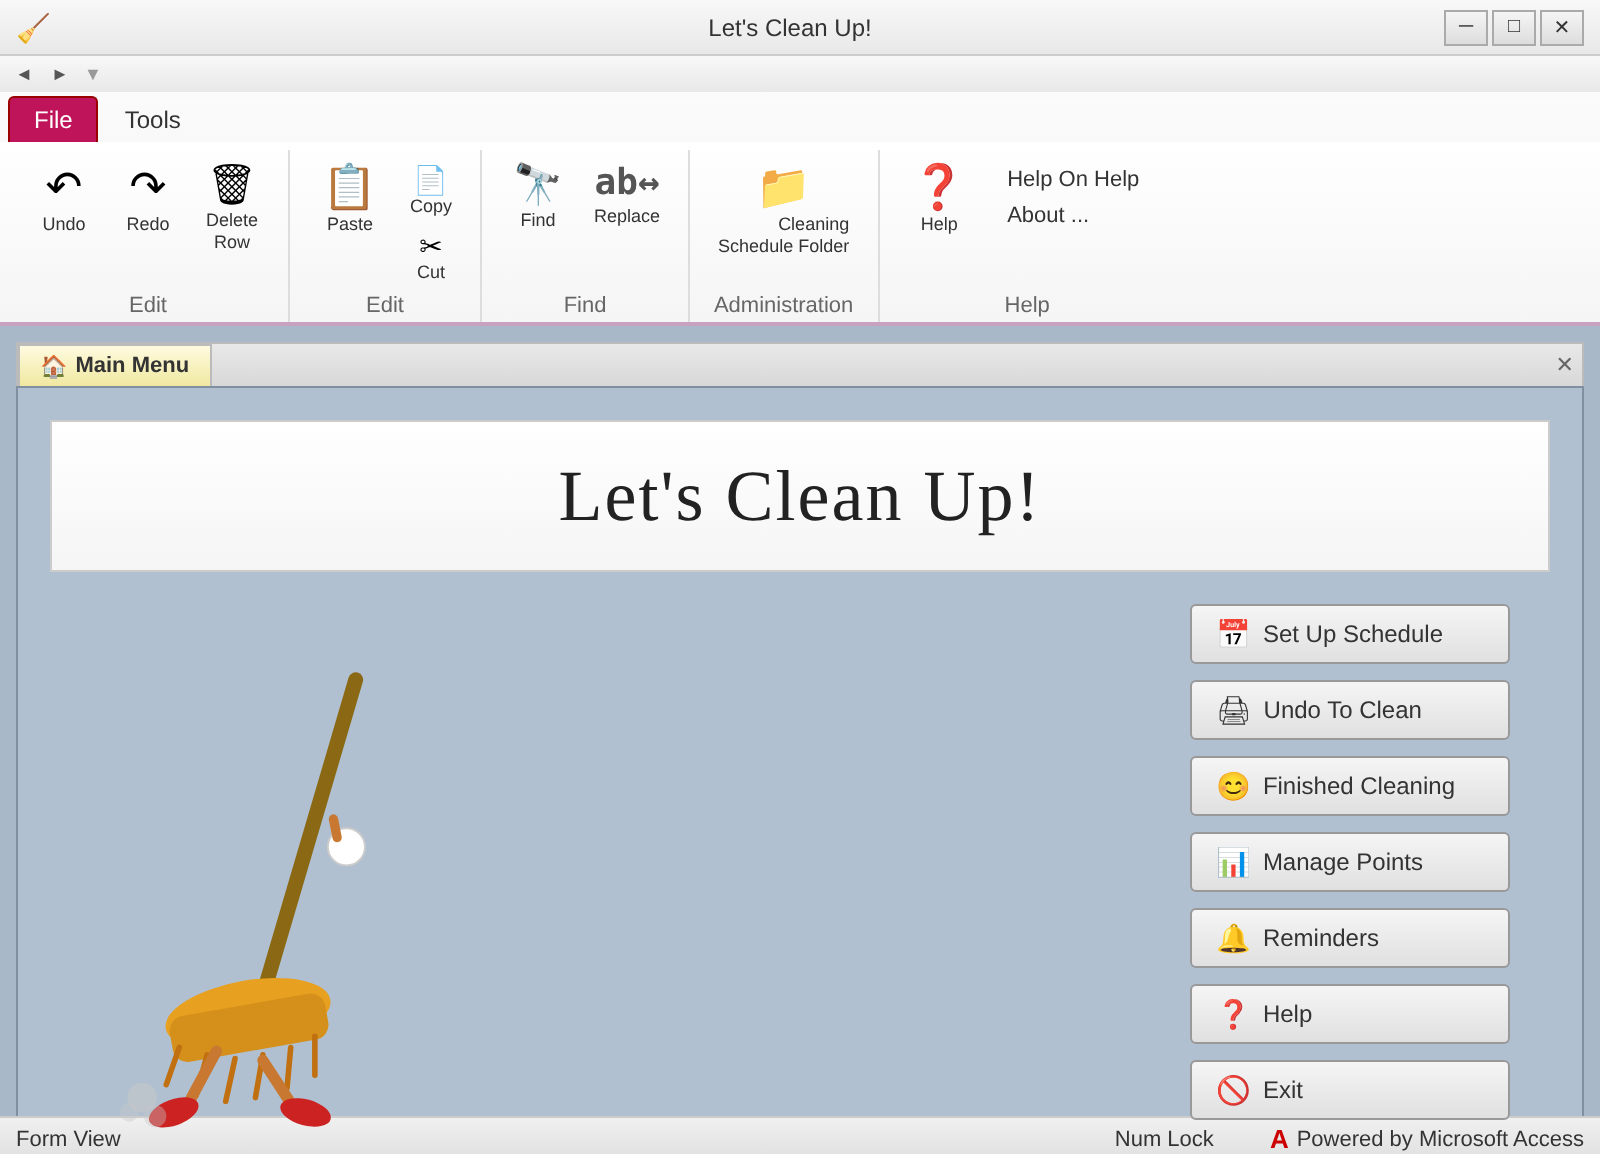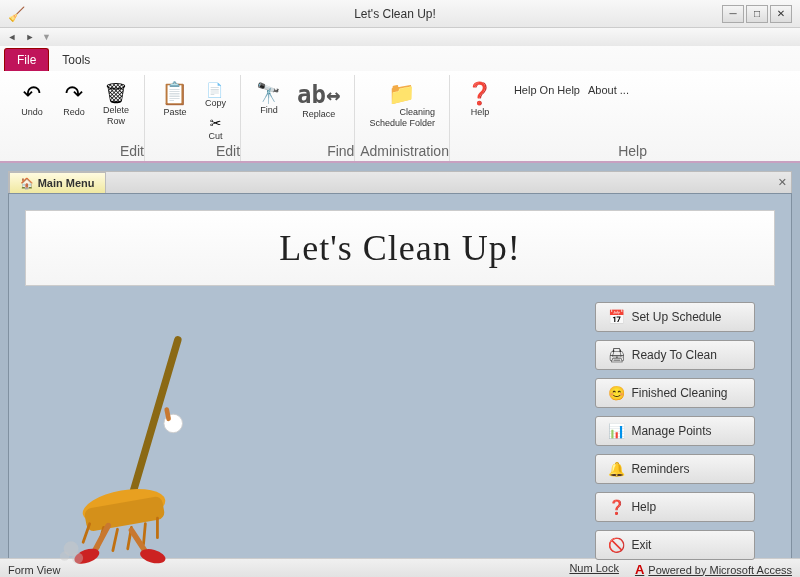--- a/index.html
+++ b/index.html
@@ -90,26 +90,26 @@
     .ribbon-group {
       display: flex;
       flex-direction: column;
       align-items: center;
       padding: 0 8px;
       border-right: 1px solid #ddd;
       position: relative;
     }
     .ribbon-group:last-child { border-right: none; }
     .ribbon-group-label {
-      font-size: 14px;
+      font-size: 11px;
       color: #666;
       position: absolute;
       bottom: 2px;
       left: 0; right: 0;
-      text-align: right;
+      text-align: center;
     }
     .ribbon-buttons {
       display: flex;
       align-items: flex-start;
       gap: 2px;
       padding: 4px 0;
       flex: 1;
     }
     .ribbon-btn {
       display: flex;
@@ -145,21 +145,21 @@
       padding: 2px 5px;
       border: 1px solid transparent;
       border-radius: 3px;
     }
     .ribbon-btn-small .btn-icon { font-size: 14px; }
     .ribbon-btn-small .btn-label { font-size: 9px; color: #333; text-align: right; }
 
     
     .help-text-group {
       display: flex;
-      flex-direction: row;
+      flex-direction: column;
       justify-content: flex-start;
       gap: 4px;
       padding: 4px 8px;
     }
     .help-text-item {
       font-size: 11px;
       color: #333;
       cursor: pointer;
       padding: 1px 2px;
     }
@@ -277,22 +277,22 @@
       height: 22px;
       display: flex;
       align-items: center;
       padding: 0 8px;
       font-size: 11px;
       color: #333;
     }
     .status-left { flex: 1; }
     .status-right {
       display: flex;
-      gap: 16px;
-      text-decoration: underline;
+      align-items: center;
+      gap: 28px;
     }
     .status-access {
       display: flex;
       align-items: center;
       gap: 4px;
     }
 
     
     .broom-svg { width: 200px; height: 260px; }
   </style>
@@ -362,21 +362,21 @@
       <span class="ribbon-group-label">Edit</span>
     </div>
 
     <div class="ribbon-group">
       <div class="ribbon-buttons">
         <div class="ribbon-btn">
           <span class="btn-icon" style="font-size:20px;">🔭</span>
           <span class="btn-label">Find</span>
         </div>
         <div class="ribbon-btn">
-          <span class="btn-icon" style="font-size:24px; font-family:monospace; font-weight:bold; color:#555;">ab↔</span>
+          <span class="btn-icon" style="font-size:18px; font-family:monospace; font-weight:bold; color:#555;">ab↔</span>
           <span class="btn-label">Replace</span>
         </div>
       </div>
       <span class="ribbon-group-label">Find</span>
     </div>
 
     <div class="ribbon-group">
       <div class="ribbon-buttons">
         <div class="ribbon-btn" style="min-width:60px;">
           <span class="btn-icon">📁</span>
@@ -452,21 +452,21 @@
         </svg>
       </div>
 
       <div class="action-buttons">
         <button class="action-btn">
           <span class="btn-icon">📅</span>
           <span>Set Up Schedule</span>
         </button>
         <button class="action-btn">
           <span class="btn-icon">🖨</span>
-          <span>Ready To Clean</span>
+          <span>Undo To Clean</span>
         </button>
         <button class="action-btn">
           <span class="btn-icon">😊</span>
           <span>Finished Cleaning</span>
         </button>
         <button class="action-btn">
           <span class="btn-icon">📊</span>
           <span>Manage Points</span>
         </button>
         <button class="action-btn">

